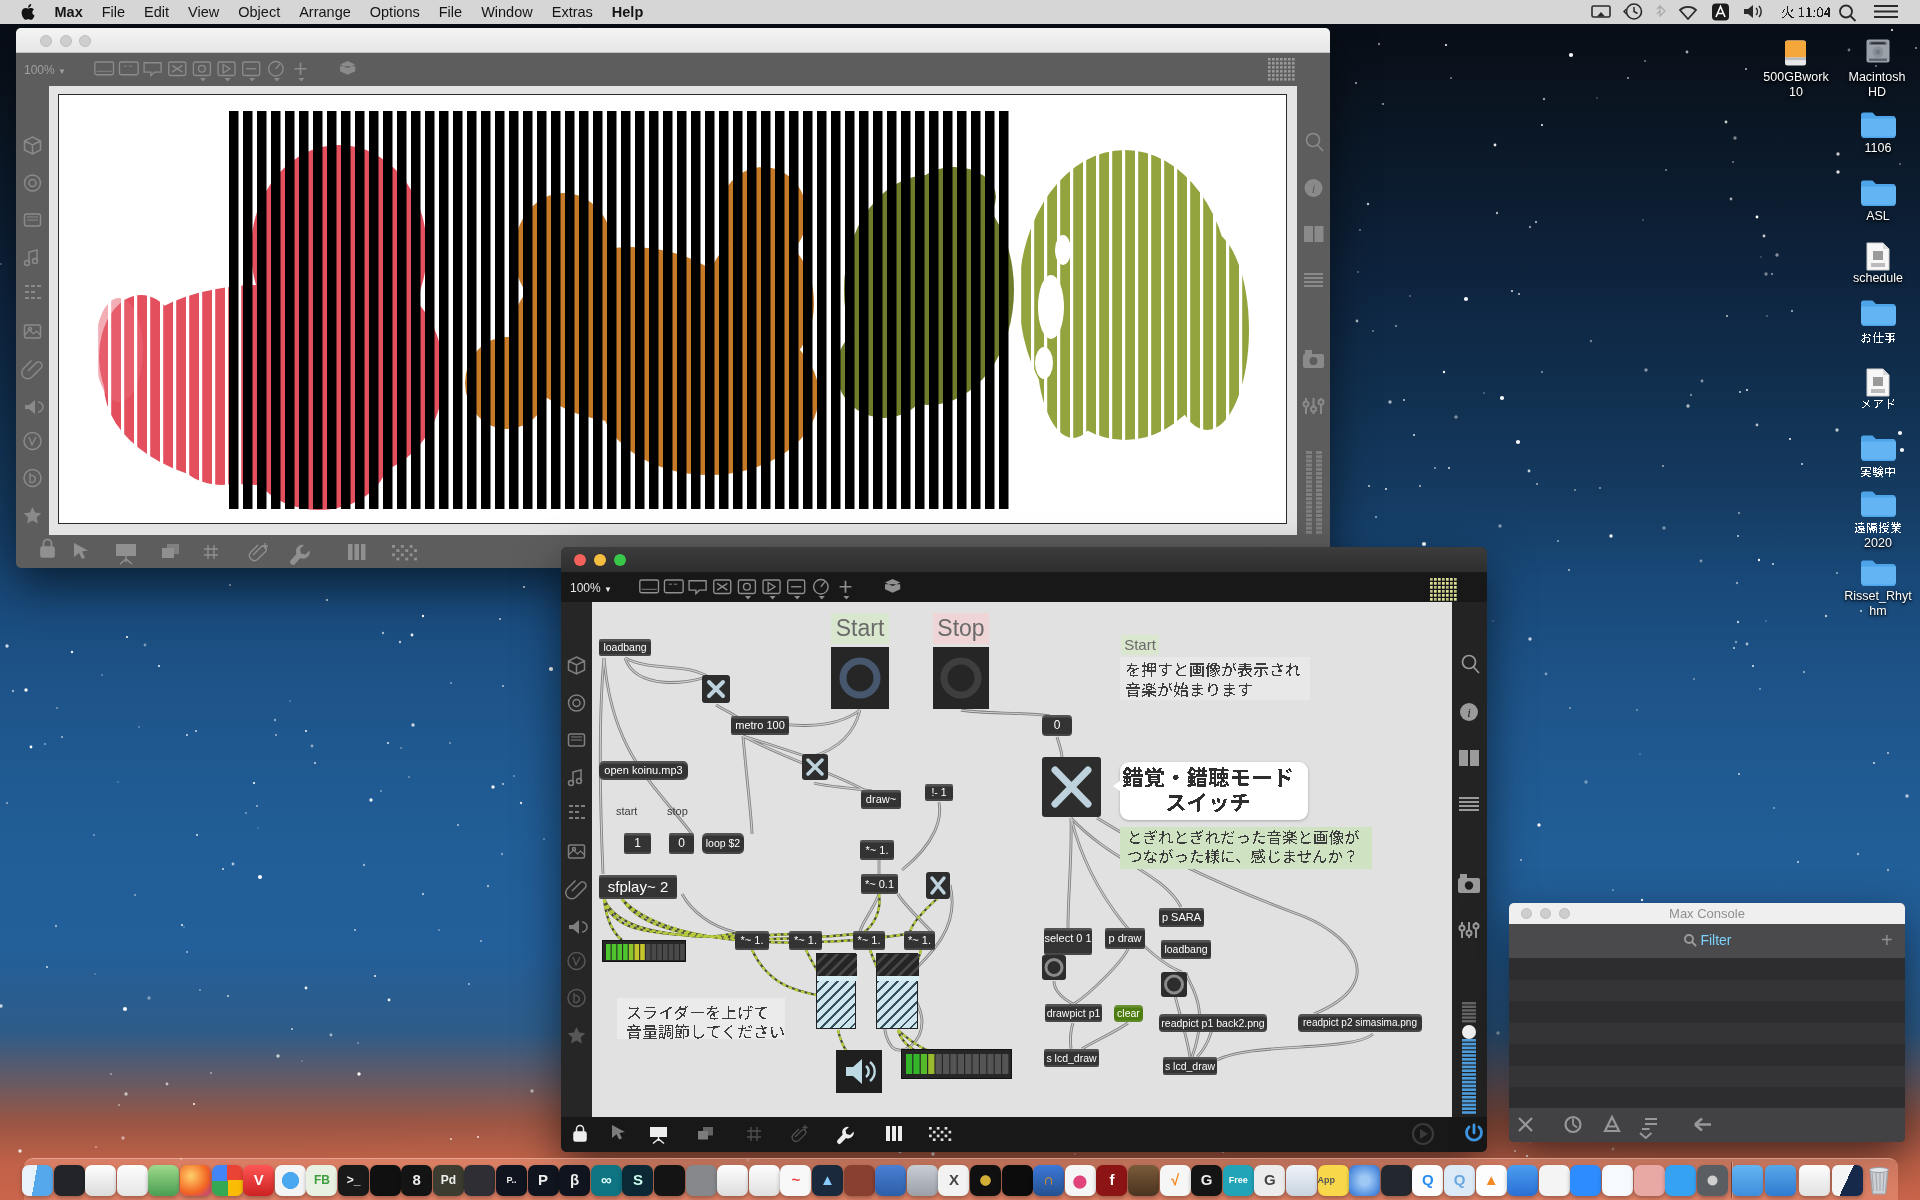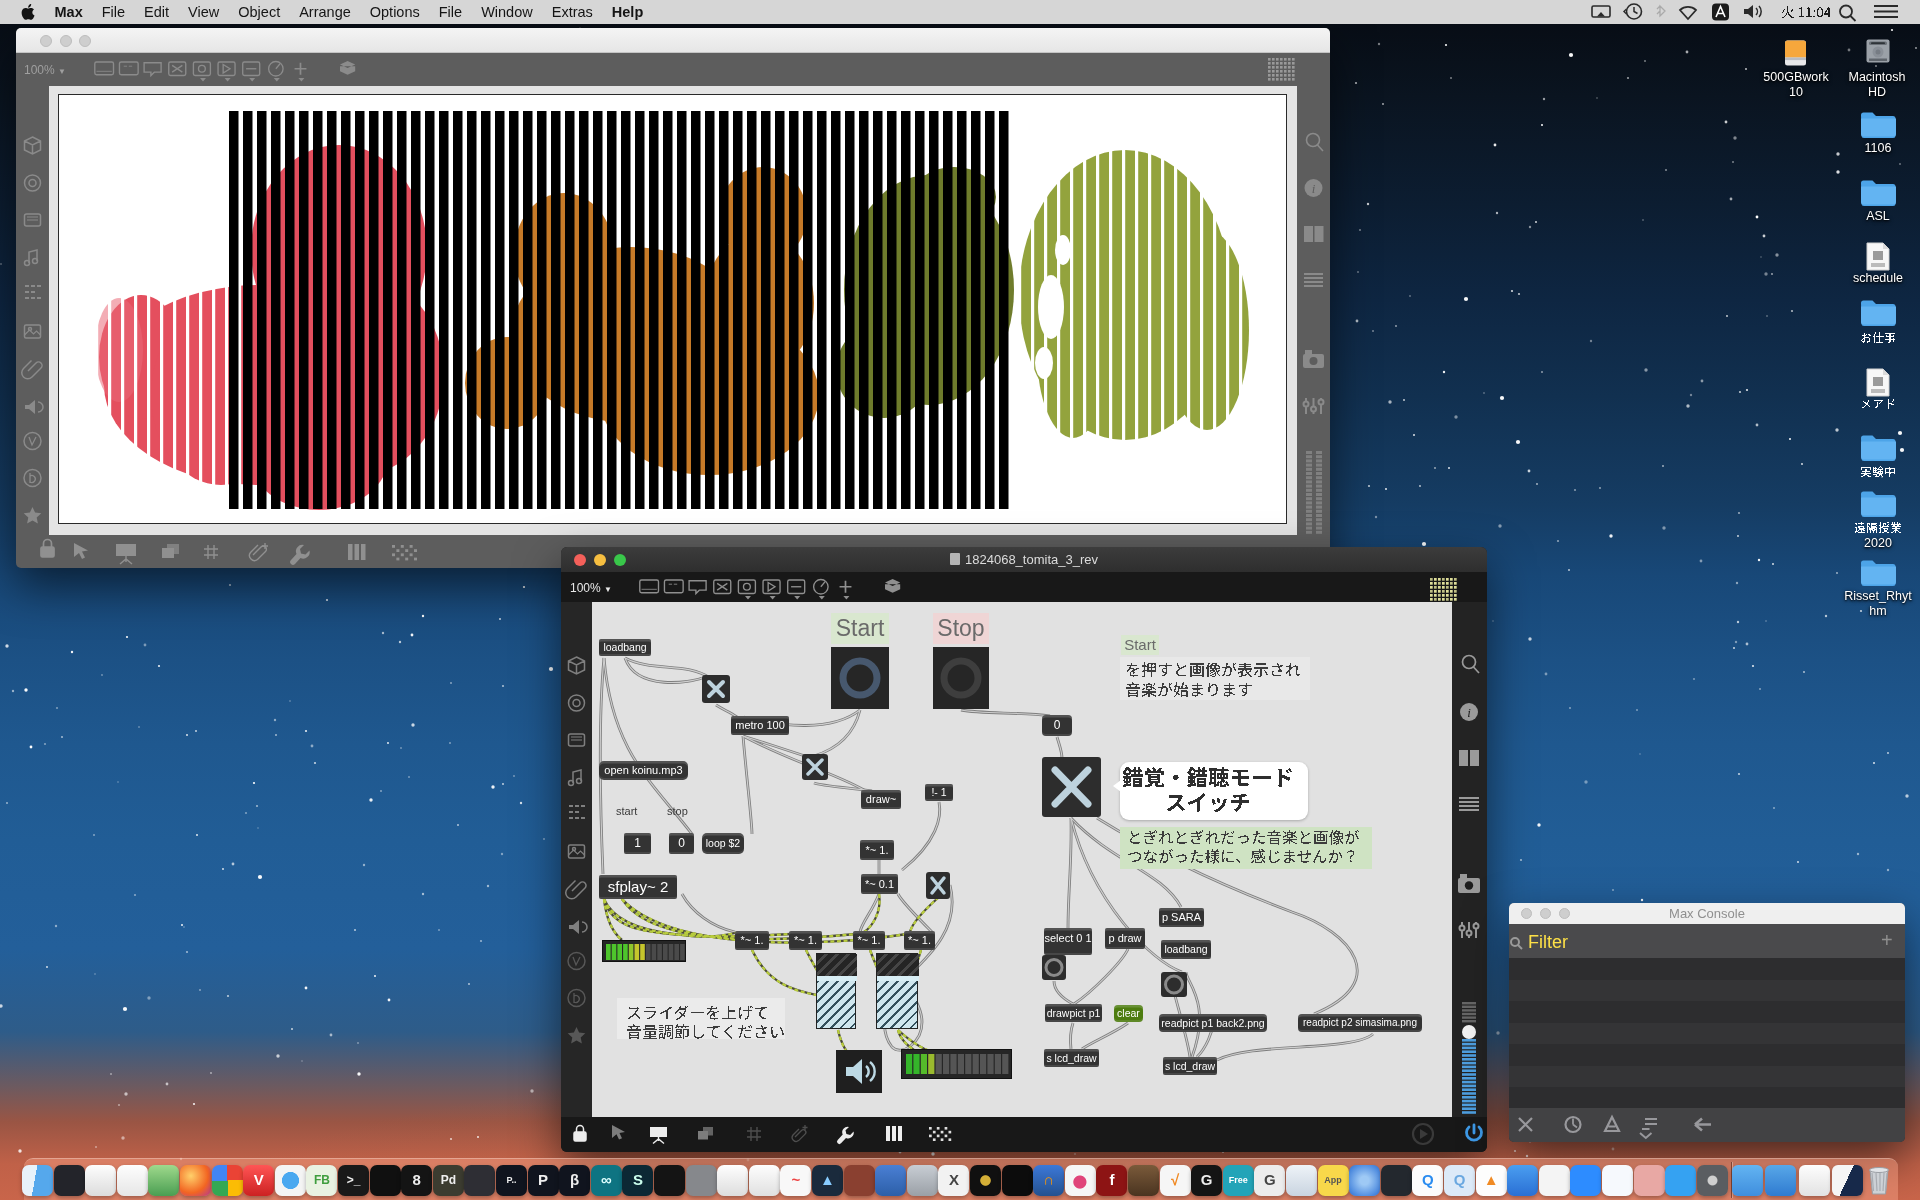--- a/index.html
+++ b/index.html
@@ -1039,21 +1039,20 @@
       <rect x="380.4" y="22.6" width="3" height="2.8" fill="#909090"></rect>
       <rect x="389.2" y="22.6" width="3" height="2.8" fill="#909090"></rect>
       <rect x="398.0" y="22.6" width="3" height="2.8" fill="#909090"></rect>
     </svg>
   </div>
 <div class="win" id="tom" style="left:561px;top:547px;width:926px;height:605px;background:#1d1d1d;border-radius:6px">
     <div class="a" style="left:0;top:0;width:926px;height:25px;background:linear-gradient(#3c3c3c,#2e2e2e);border-radius:6px 6px 0 0"></div>
     <div class="tl" style="left:13px;top:6.5px;background:#f4605a"></div>
     <div class="tl" style="left:33px;top:6.5px;background:#f6be40"></div>
     <div class="tl" style="left:53px;top:6.5px;background:#39c74a"></div>
-    <div class="a" style="left:0;top:5px;width:926px;text-align:center;font-size:13px;color:#dcdcdc"><span style="display:inline-block;width:10px;height:12px;background:#b5b5b5;border-radius:1px;vertical-align:-1px;margin-right:5px"></span>1824068_tomita_3_rev</div>
     <div class="a" style="left:0;top:25px;width:926px;height:31px;background:#181818"></div>
     <div class="a" style="left:9px;top:34px;font-size:12px;color:#e8e8e8">100% <span style="font-size:8px">▼</span></div>
     <svg class="a" style="left:72px;top:27px" width="330" height="30" viewBox="0 0 330 30">
       <g fill="none" stroke="#8f8f8f" stroke-width="1.6" transform="scale(0.85)">
         <rect x="8" y="7" width="22" height="15" rx="2"></rect>
         <path d="M10 18 h18" stroke-width="1"></path>
         <rect x="37" y="7" width="22" height="15" rx="2"></rect>
         <path d="M42 12 l4 0 m2 0 l4 0" stroke-width="1"></path>
         <path d="M66 8 h20 v11 h-8 l-4 4 v-4 h-8 z"></path>
         <rect x="95" y="7" width="20" height="16" rx="2"></rect>
@@ -1462,21 +1461,21 @@
       <path d="M908 10 a7.5 7.5 0 1 0 10 0" stroke="#3e9ae8" stroke-width="2.8" fill="none" stroke-linecap="round"></path>
     </svg>
   </div>
 <div class="win" id="console" style="left:1509px;top:903px;width:396px;height:239px;background:#2e2e30;border-radius:5px">
     <div class="a" style="left:0;top:0;width:396px;height:21px;background:#efefef;border-radius:5px 5px 0 0"></div>
     <div class="tl" style="left:12px;top:5px;width:11px;height:11px;background:#cecece;border:1px solid #bdbdbd"></div>
     <div class="tl" style="left:31px;top:5px;width:11px;height:11px;background:#cecece;border:1px solid #bdbdbd"></div>
     <div class="tl" style="left:50px;top:5px;width:11px;height:11px;background:#cecece;border:1px solid #bdbdbd"></div>
     <div class="a" style="left:0;top:3px;width:396px;text-align:center;font-size:13px;color:#8f8f8f">Max Console</div>
     <div class="a" style="left:0;top:21px;width:396px;height:34px;background:#4a4a4c"></div>
-    <div class="a" style="left:0;top:29px;width:396px;font-size:18px;color:#fde047"><svg width="14" height="14" viewBox="0 0 14 14" style="vertical-align:-2px">
+    <div class="a" style="left:0;top:29px;width:396px;text-align:center;font-size:14px;color:#7dd3fc"><svg width="14" height="14" viewBox="0 0 14 14" style="vertical-align:-2px">
         <circle cx="6" cy="6" r="4" fill="none" stroke="#9a9a9a" stroke-width="2"></circle>
         <path d="M9 9 l4 4" stroke="#9a9a9a" stroke-width="2"></path>
       </svg> Filter</div>
     <div class="a" style="left:372px;top:26px;font-size:20px;color:#8f8f8f">+</div>
     <div class="a" style="left:0;top:55.0px;width:396px;height:21.5px;background:#2d2d2f"></div>
     <div class="a" style="left:0;top:76.5px;width:396px;height:21.5px;background:#343436"></div>
     <div class="a" style="left:0;top:98.0px;width:396px;height:21.5px;background:#2d2d2f"></div>
     <div class="a" style="left:0;top:119.5px;width:396px;height:21.5px;background:#343436"></div>
     <div class="a" style="left:0;top:141.0px;width:396px;height:21.5px;background:#2d2d2f"></div>
     <div class="a" style="left:0;top:162.5px;width:396px;height:21.5px;background:#343436"></div>
@@ -1621,21 +1620,21 @@
 <div class="a" style="left:1001.6px;top:1165px;width:31px;height:31px;border-radius:7px;background:#0c0c0c;color:#eee;font-size:15px;font-weight:bold;text-align:center;line-height:30px;box-shadow:0 2px 4px rgba(0,0,0,.3)"></div>
 <div class="a" style="left:1033.2px;top:1165px;width:31px;height:31px;border-radius:7px;background:linear-gradient(#3c78d8,#24518f);color:#f90;font-size:15px;font-weight:bold;text-align:center;line-height:30px;box-shadow:0 2px 4px rgba(0,0,0,.3)">∩</div>
 <div class="a" style="left:1064.8px;top:1165px;width:31px;height:31px;border-radius:7px;background:radial-gradient(circle at 48% 55%,#e0447a 0 26%,#f6f6f6 30%);color:#e0447a;font-size:15px;font-weight:bold;text-align:center;line-height:30px;box-shadow:0 2px 4px rgba(0,0,0,.3)"></div>
 <div class="a" style="left:1096.4px;top:1165px;width:31px;height:31px;border-radius:7px;background:#8d1414;color:#fff;font-size:15px;font-weight:bold;text-align:center;line-height:30px;box-shadow:0 2px 4px rgba(0,0,0,.3)">f</div>
 <div class="a" style="left:1128.0px;top:1165px;width:31px;height:31px;border-radius:7px;background:linear-gradient(#7a5a3a,#4a3420);color:#ddd;font-size:15px;font-weight:bold;text-align:center;line-height:30px;box-shadow:0 2px 4px rgba(0,0,0,.3)"></div>
 <div class="a" style="left:1159.6px;top:1165px;width:31px;height:31px;border-radius:7px;background:#f6f6f6;color:#f08a24;font-size:15px;font-weight:bold;text-align:center;line-height:30px;box-shadow:0 2px 4px rgba(0,0,0,.3)">√</div>
 <div class="a" style="left:1191.2px;top:1165px;width:31px;height:31px;border-radius:7px;background:#141414;color:#eee;font-size:15px;font-weight:bold;text-align:center;line-height:30px;box-shadow:0 2px 4px rgba(0,0,0,.3)">G</div>
 <div class="a" style="left:1222.8px;top:1165px;width:31px;height:31px;border-radius:7px;background:#22a4b8;color:#fff;font-size:9px;font-weight:bold;text-align:center;line-height:30px;box-shadow:0 2px 4px rgba(0,0,0,.3)">Free</div>
 <div class="a" style="left:1254.4px;top:1165px;width:31px;height:31px;border-radius:7px;background:#ececec;color:#444;font-size:15px;font-weight:bold;text-align:center;line-height:30px;box-shadow:0 2px 4px rgba(0,0,0,.3)">G</div>
 <div class="a" style="left:1286.0px;top:1165px;width:31px;height:31px;border-radius:7px;background:linear-gradient(#eef3f8,#c9d4e0);color:#888;font-size:15px;font-weight:bold;text-align:center;line-height:30px;box-shadow:0 2px 4px rgba(0,0,0,.3)"></div>
-<div class="a" style="left:1317.6px;top:1165px;width:31px;height:31px;border-radius:7px;background:#f8d84a;color:#555;font-size:9px;font-weight:bold;text-align:center;line-height:30px;box-shadow:0 2px 4px rgba(0,0,0,.3)">App</div>
+<div class="a" style="left:1317.6px;top:1165px;width:31px;height:31px;border-radius:7px;background:#f8d84a;color:#555;font-size:9px;font-weight:bold;text-align:left;line-height:30px;box-shadow:0 2px 4px rgba(0,0,0,.3)">App</div>
 <div class="a" style="left:1349.2px;top:1165px;width:31px;height:31px;border-radius:7px;background:radial-gradient(circle,#9ec9f5 20%,#2a6fd4);color:#fff;font-size:15px;font-weight:bold;text-align:center;line-height:30px;box-shadow:0 2px 4px rgba(0,0,0,.3)"></div>
 <div class="a" style="left:1380.8px;top:1165px;width:31px;height:31px;border-radius:7px;background:#23282e;color:#ddd;font-size:15px;font-weight:bold;text-align:center;line-height:30px;box-shadow:0 2px 4px rgba(0,0,0,.3)"></div>
 <div class="a" style="left:1412.4px;top:1165px;width:31px;height:31px;border-radius:7px;background:#fcfcfc;color:#2a8cf0;font-size:15px;font-weight:bold;text-align:center;line-height:30px;box-shadow:0 2px 4px rgba(0,0,0,.3)">Q</div>
 <div class="a" style="left:1444.0px;top:1165px;width:31px;height:31px;border-radius:7px;background:#dceaf8;color:#6aa8e0;font-size:15px;font-weight:bold;text-align:center;line-height:30px;box-shadow:0 2px 4px rgba(0,0,0,.3)">Q</div>
 <div class="a" style="left:1475.6px;top:1165px;width:31px;height:31px;border-radius:7px;background:#fdfdfd;color:#f08a24;font-size:15px;font-weight:bold;text-align:center;line-height:30px;box-shadow:0 2px 4px rgba(0,0,0,.3)">▲</div>
 <div class="a" style="left:1507.2px;top:1165px;width:31px;height:31px;border-radius:7px;background:linear-gradient(#4a9ef0,#2a6fd4);color:#fff;font-size:15px;font-weight:bold;text-align:center;line-height:30px;box-shadow:0 2px 4px rgba(0,0,0,.3)"></div>
 <div class="a" style="left:1538.8px;top:1165px;width:31px;height:31px;border-radius:7px;background:#f4f4f4;color:#3a6fd0;font-size:15px;font-weight:bold;text-align:center;line-height:30px;box-shadow:0 2px 4px rgba(0,0,0,.3)"></div>
 <div class="a" style="left:1570.4px;top:1165px;width:31px;height:31px;border-radius:7px;background:#2d8cff;color:#fff;font-size:15px;font-weight:bold;text-align:center;line-height:30px;box-shadow:0 2px 4px rgba(0,0,0,.3)"></div>
 <div class="a" style="left:1602.0px;top:1165px;width:31px;height:31px;border-radius:7px;background:#f6f9fd;color:#2a6fd4;font-size:15px;font-weight:bold;text-align:center;line-height:30px;box-shadow:0 2px 4px rgba(0,0,0,.3)"></div>
 <div class="a" style="left:1633.6px;top:1165px;width:31px;height:31px;border-radius:7px;background:#e8a8a4;color:#c66;font-size:15px;font-weight:bold;text-align:center;line-height:30px;box-shadow:0 2px 4px rgba(0,0,0,.3)"></div>

